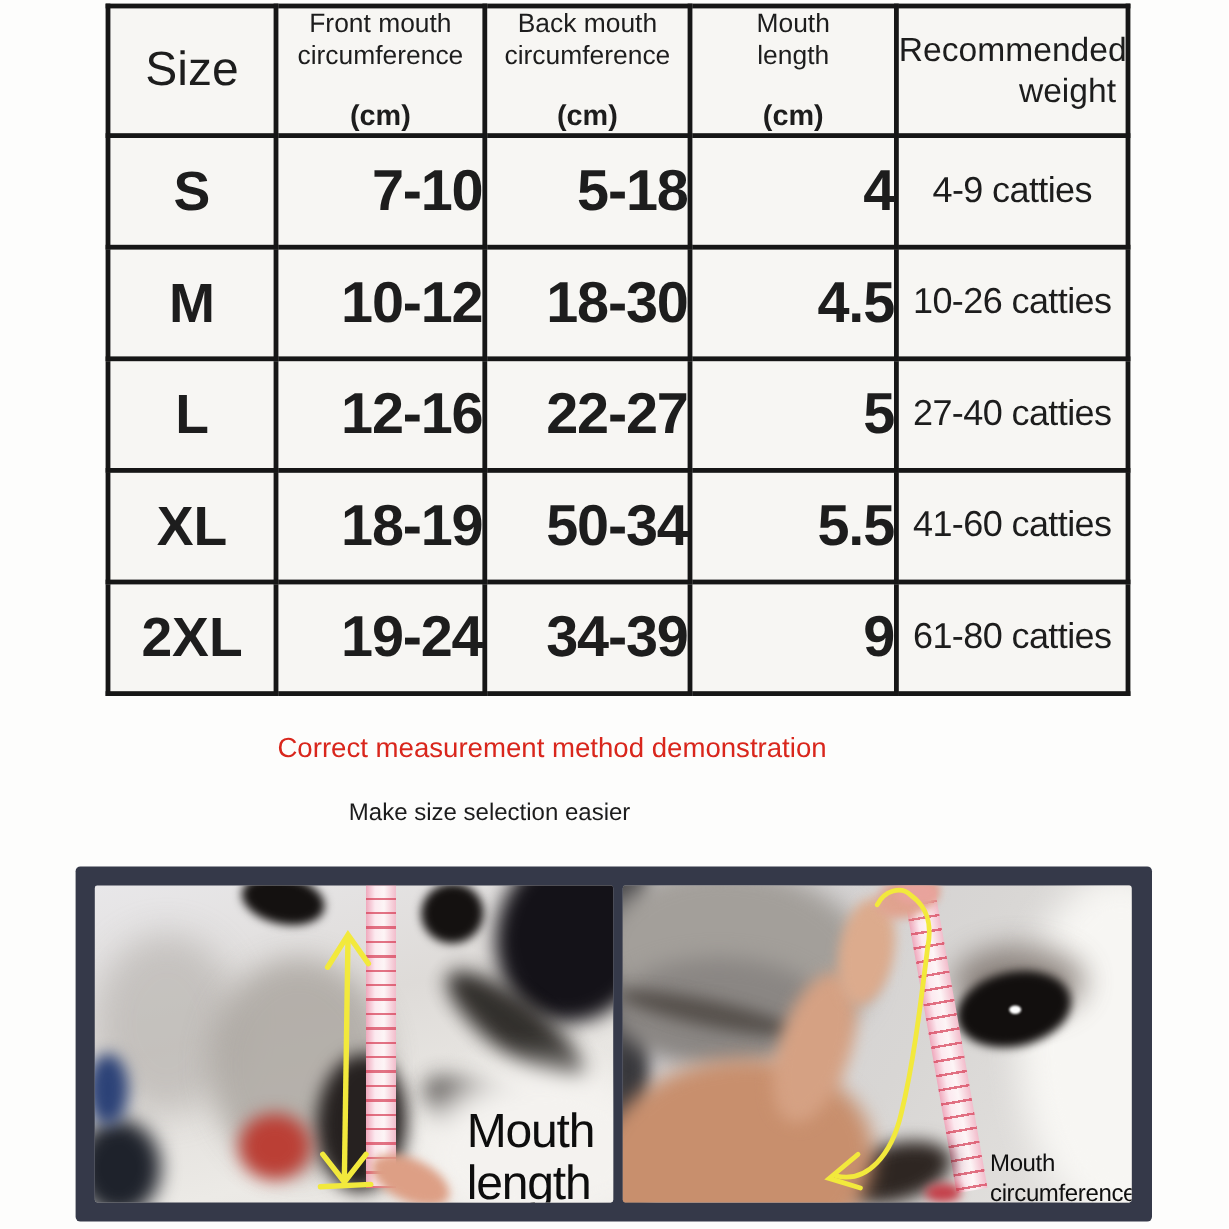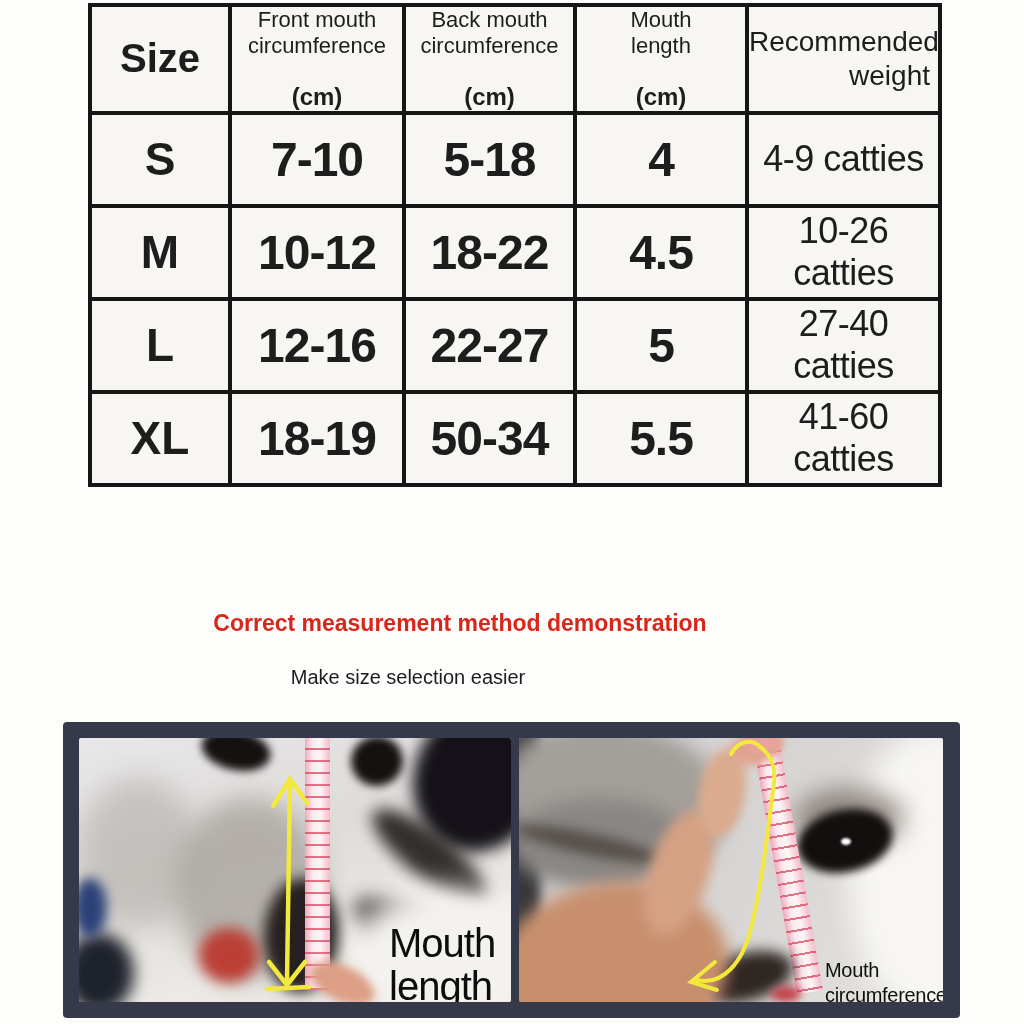--- a/index.html
+++ b/index.html
@@ -8,30 +8,30 @@
 
   
   table.size-table{position:absolute;left:88px;top:3px;width:850px;
         border-collapse:collapse;table-layout:fixed;}
   .size-table th,.size-table td{border:4px solid #161616;background:#f7f6f3;
         text-align:center;vertical-align:middle;padding:0;color:#1d1d1d;}
   .size-table thead tr{height:86px;}
   .size-table tbody tr{height:93px;}
   th .hl{font-size:22px;line-height:1.18;font-weight:400;}
   th .hu{font-size:24px;font-weight:700;line-height:1.15;margin-top:24px;}
-  th.c0 .size-h{font-size:40px;font-weight:700;}
+  th.c0 .size-h{font-size:40px;font-weight:400;}
   th.c3 .hl{display:block;max-width:78px;margin:0 auto;}
   th.c4{text-align:right;padding-right:8px;font-size:28px;line-height:1.22;font-weight:400;}
   td.sz{font-size:46px;font-weight:700;}
-  td.num{font-size:48px;font-weight:700;letter-spacing:-1px;}
-  td.wt{font-size:36px;font-weight:400;letter-spacing:-0.5px;}
+  td.num{font-size:48px;font-weight:700;letter-spacing:-1px;text-align:right;}
+  td.wt{font-size:30px;font-weight:400;letter-spacing:-0.5px;}
 
   
   .demo-title{position:absolute;left:88px;width:744px;top:610px;text-align:center;
-        font-size:23px;font-weight:700;}
+        font-size:23px;font-weight:400;}
   .demo-subtitle{position:absolute;left:0;width:816px;top:666px;text-align:center;
         font-size:20px;color:#1c1c1c;}
 
   
   .panel{position:absolute;left:63px;top:722px;width:897px;height:296px;border-radius:4px;}
   .photo{position:absolute;top:16px;height:264px;overflow:hidden;border-radius:2px;}
   .photo-left{left:16px;width:432px;
       background:linear-gradient(165deg,#e8e7e9 0%,#dedbd8 40%,#eceae6 75%,#e6e3df 100%);}
   .photo-right{left:456px;width:424px;
       background:linear-gradient(120deg,#cfcdd0 0%,#d8d6d4 55%,#e6e4e1 100%);}
@@ -119,37 +119,44 @@
       <tr>
         <td class="sz">S</td>
         <td class="num">7-10</td>
         <td class="num">5-18</td>
         <td class="num">4</td>
         <td class="wt">4-9 catties</td>
       </tr>
       <tr>
         <td class="sz">M</td>
         <td class="num">10-12</td>
-        <td class="num">18-22</td>
+        <td class="num">18-30</td>
         <td class="num">4.5</td>
         <td class="wt">10-26 catties</td>
       </tr>
       <tr>
         <td class="sz">L</td>
         <td class="num">12-16</td>
         <td class="num">22-27</td>
         <td class="num">5</td>
         <td class="wt">27-40 catties</td>
       </tr>
       <tr>
         <td class="sz">XL</td>
         <td class="num">18-19</td>
         <td class="num">50-34</td>
         <td class="num">5.5</td>
         <td class="wt">41-60 catties</td>
+      </tr>
+      <tr>
+        <td class="sz">2XL</td>
+        <td class="num">19-24</td>
+        <td class="num">34-39</td>
+        <td class="num">9</td>
+        <td class="wt">61-80 catties</td>
       </tr>
     </tbody>
   </table>
 
   <div class="demo-title" style="color: rgb(217, 38, 28);">Correct measurement method demonstration</div>
   <div class="demo-subtitle">Make size selection easier</div>
 
   <div class="panel" style="background: rgb(53, 57, 73);">
 
     <div class="photo photo-left">

